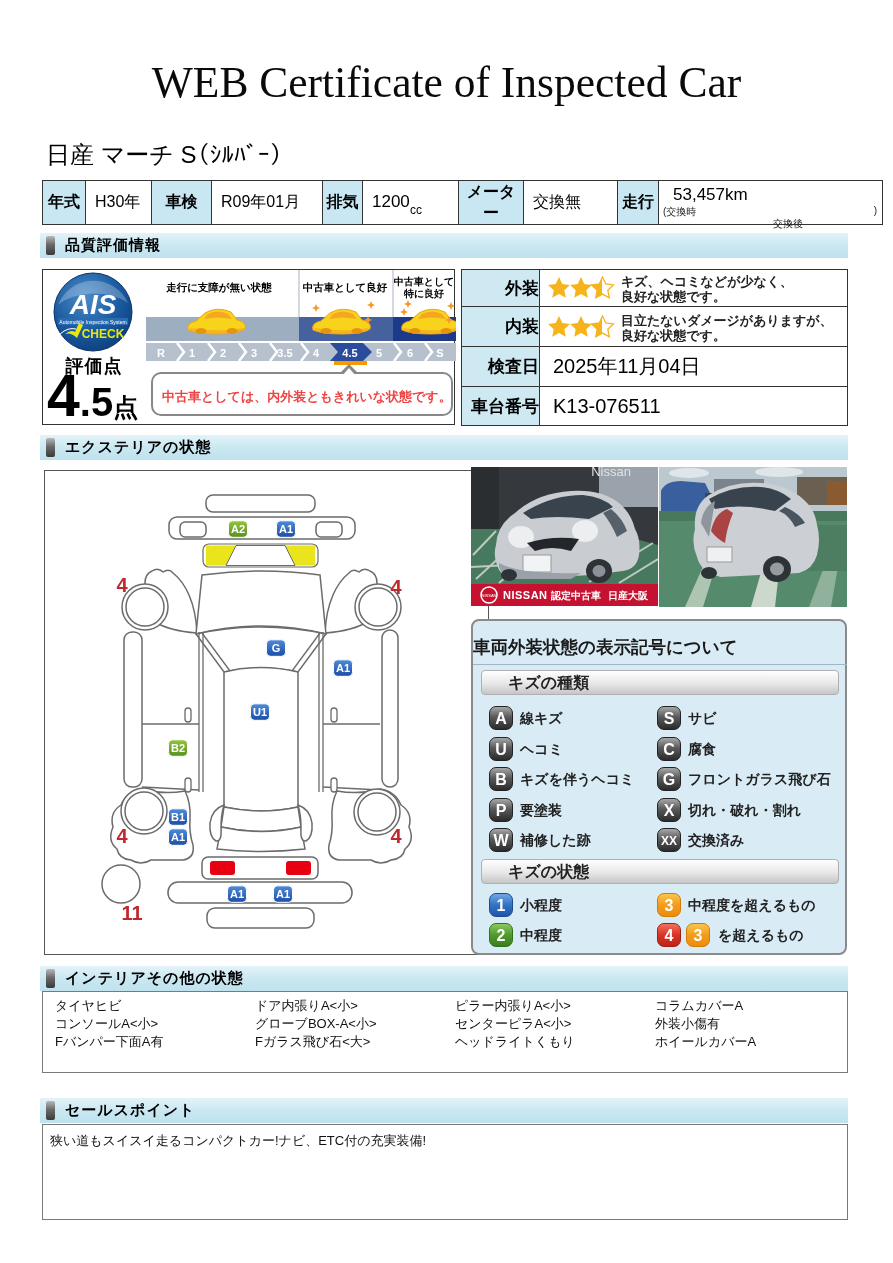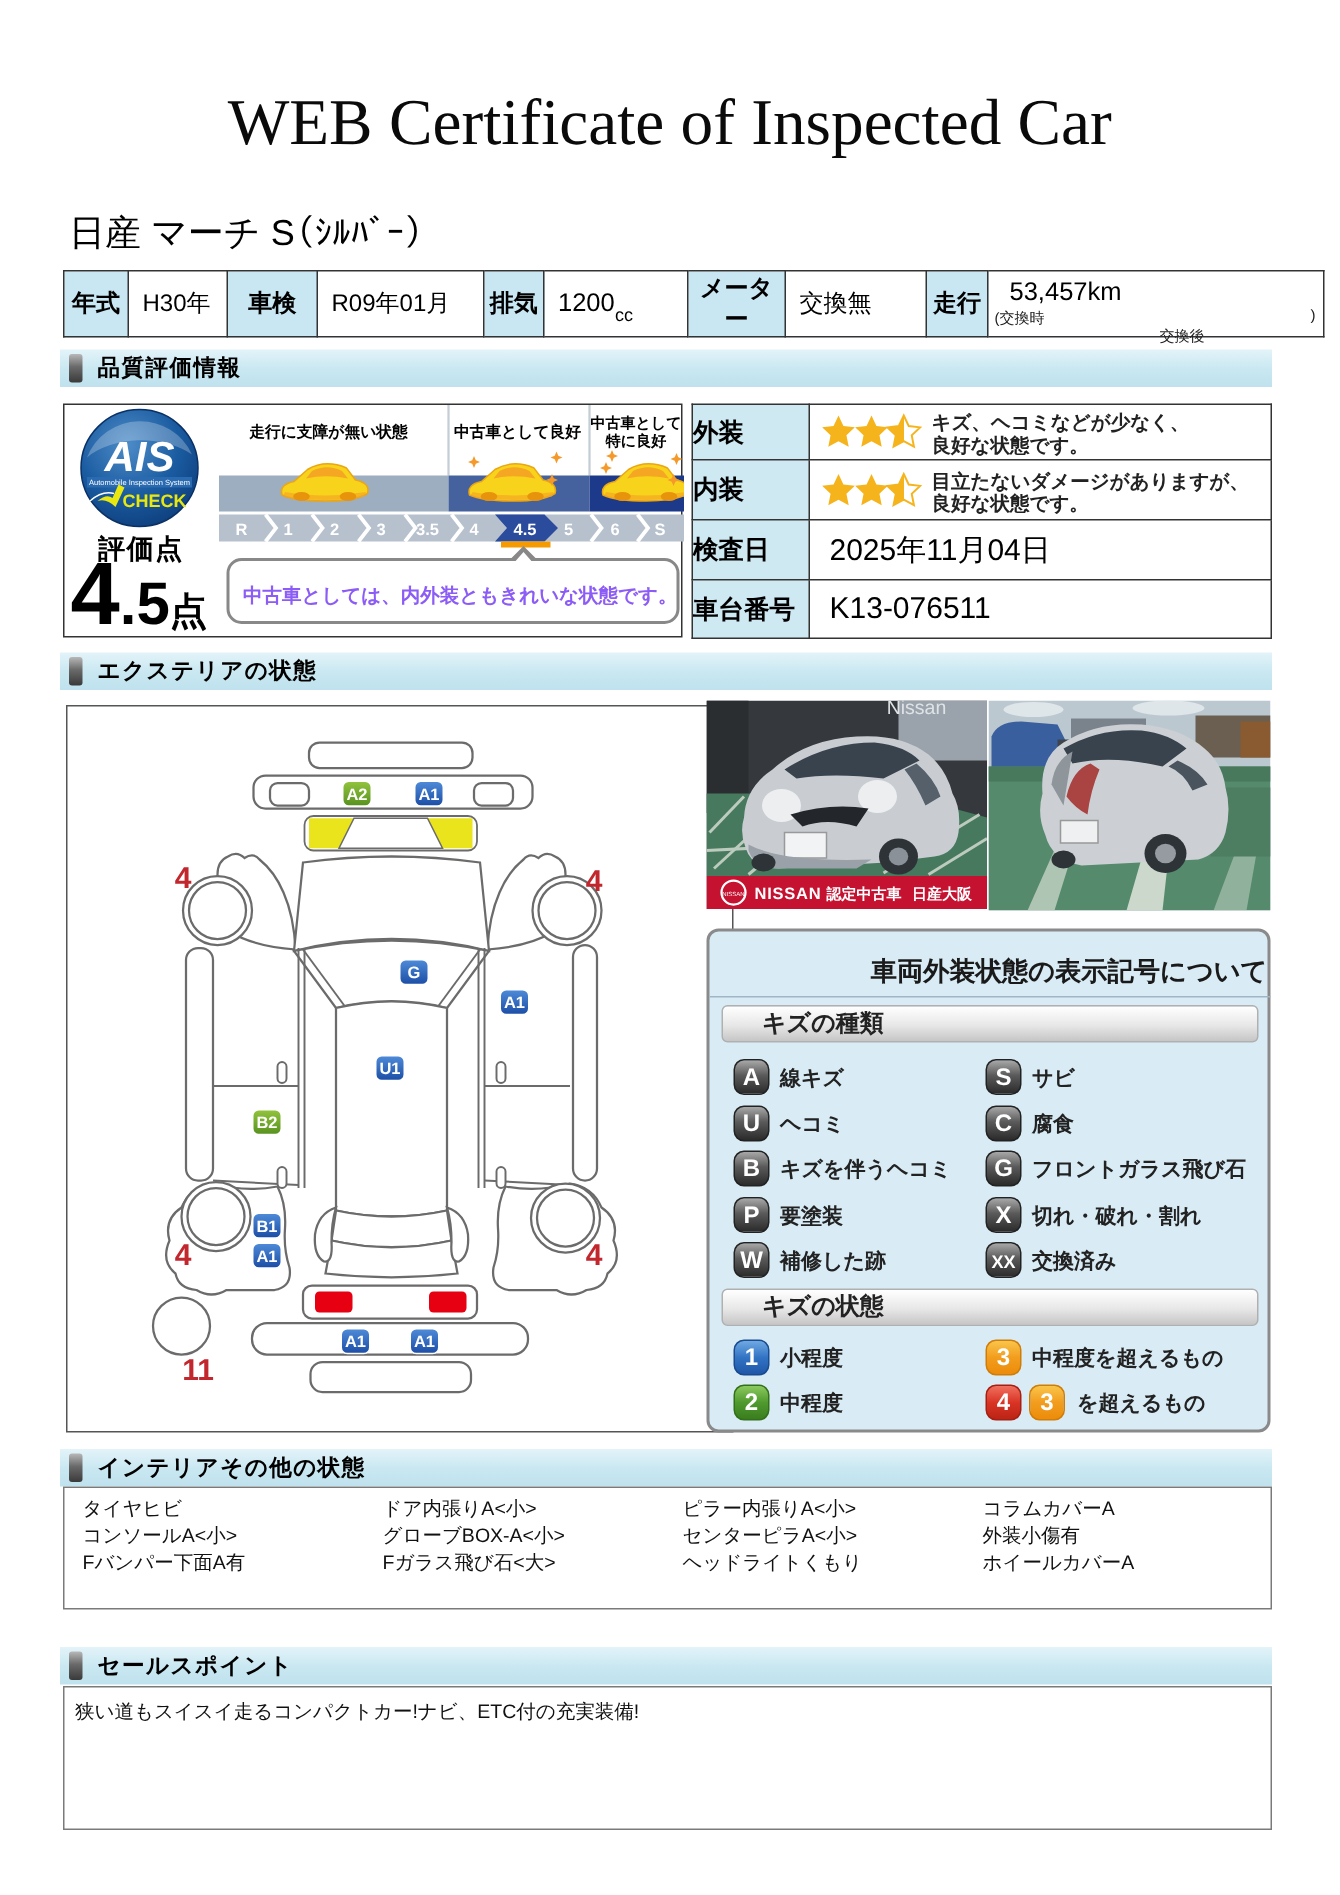--- a/index.html
+++ b/index.html
@@ -7,21 +7,21 @@
 body{position:relative;height:1263px;font-family:"Liberation Sans",sans-serif;color:#000;overflow:hidden}
 .abs{position:absolute}
 .secbar{position:absolute;left:40px;width:808px;height:25px;background:linear-gradient(180deg,#e3f3f9 0%,#c8e7f1 55%,#bfe2ee 100%)}
 .secbar .tick{position:absolute;left:6px;top:3px;width:9px;height:19px;border-radius:2px;background:linear-gradient(180deg,#b8b8b8 0%,#6a6a6a 45%,#3a3a3a 100%)}
 .secbar .t{position:absolute;left:25px;top:3px;font-size:15px;font-weight:bold;letter-spacing:1px}
 table.spec{border-collapse:collapse;table-layout:fixed}
 table.spec td{border:1px solid #333;font-size:16px;vertical-align:middle;padding:0 0 0 9px;height:44px}
 table.spec td.h{background:#c9e7f2;font-weight:bold;text-align:center;padding:0}
 table.qt{border-collapse:collapse;table-layout:fixed}
 table.qt td{border:1px solid #333;vertical-align:middle}
-table.qt td.h{background:#cfe9f3;font-weight:bold;text-align:left;font-size:17px;padding:0}
+table.qt td.h{background:#cfe9f3;font-weight:bold;text-align:right;font-size:17px;padding:0}
 .lbox{position:absolute;left:42px;top:269px;width:413px;height:156px;border:1px solid #333;background:#fff}
 .legend{position:absolute;left:471px;top:619px;width:376px;height:336px;border:2px solid #8a8a8a;border-radius:8px;background:#d9ecf6}
 .subbar{position:absolute;left:8px;width:358px;height:25px;border:1px solid #b0b0b0;border-radius:4px;background:linear-gradient(180deg,#ffffff 0%,#e7e7e7 55%,#c6c6c6 100%);font-size:16px;font-weight:bold;line-height:23px;padding-left:26px;color:#222}
 .licon{position:absolute;width:24px;height:24px;border-radius:7px;background:linear-gradient(180deg,#a8a8a8 0%,#5a5a5a 45%,#2b2b2b 100%);color:#fff;font-weight:bold;font-size:16px;text-align:center;line-height:24px;border:1px solid #222}
 .ltxt{position:absolute;font-size:14px;font-weight:bold;color:#222;line-height:24px}
 .nicon{position:absolute;width:24px;height:24px;border-radius:7px;color:#fff;font-weight:bold;font-size:16px;text-align:center;line-height:24px}
 .box{position:absolute;left:42px;width:806px;border:1px solid #7a7a7a;background:#fff}
 .itxt{position:absolute;font-size:13px;color:#111;line-height:18px}
 </style>
 </head>
@@ -146,21 +146,21 @@
         <text x="264" y="86.5">6</text>
         <text x="294" y="86.5">S</text>
 </g>
 
 <rect x="188" y="91" width="33" height="4" fill="#f59a00"></rect>
 </svg>
 
 <div class="abs" style="left:108px;top:102px;width:302px;height:44px;border:2px solid #888;border-radius:10px;background:#fff"></div>
 <div class="abs" style="left:296px;top:94px;width:0;height:0;border-left:10px solid transparent;border-right:10px solid transparent;border-bottom:10px solid #888"></div>
 <div class="abs" style="left:299px;top:98px;width:0;height:0;border-left:7px solid transparent;border-right:7px solid transparent;border-bottom:8px solid #fff"></div>
-<div class="abs" style="left:119px;top:118px;font-size:13px;font-weight:bold;color:#8b5cf6;white-space:nowrap;letter-spacing:0">中古車としては、内外装ともきれいな状態です。</div>
+<div class="abs" style="left:119px;top:118px;font-size:13px;font-weight:bold;color:#ef4444;white-space:nowrap;letter-spacing:0">中古車としては、内外装ともきれいな状態です。</div>
 </div>
 
 <table class="qt abs" style="left:461px;top:269px">
 <tbody>
       <tr style="height:37px">
 <td class="h" style="width:78px">外装</td>
 <td style="width:308px;padding:0;position:relative">
 <svg style="position:absolute;left:7px;top:5px" width="70" height="27" viewBox="0 0 70 27">
 <defs>
               <linearGradient id="halfstar" x1="0" y1="0" x2="1" y2="0">
@@ -398,21 +398,21 @@
 <path d="M126,40 Q140,46 146,56 L136,60 Q130,48 120,44 Z" fill="#4a545e"></path>
 <rect x="48" y="80" width="25" height="15" fill="#eef0f1" stroke="#999"></rect>
 <ellipse cx="118" cy="102" rx="14" ry="13" fill="#2e3338"></ellipse>
 <ellipse cx="118" cy="102" rx="7" ry="6.5" fill="#959ba1"></ellipse>
 <ellipse cx="50" cy="106" rx="8" ry="6" fill="#2e3338"></ellipse>
 </g>
 </svg>
 
 <div class="legend">
 
-<div class="abs" style="left:0;top:14px;width:372px;text-align:right;font-size:17.5px;font-weight:bold;color:#1a1a1a">車両外装状態の表示記号について</div>
+<div class="abs" style="left:0;top:14px;width:372px;text-align:left;font-size:17.5px;font-weight:bold;color:#1a1a1a">車両外装状態の表示記号について</div>
 <div class="abs" style="left:0;top:43px;width:374px;border-top:1px solid #9fb6c4"></div>
 
 <div class="subbar" style="top:49px">キズの種類</div>
 
 <div class="licon" style="left:16px;top:85px">A</div>
     <div class="ltxt" style="left:47px;top:85px">線キズ</div>
 
 <div class="licon" style="left:184px;top:85px">S</div>
     <div class="ltxt" style="left:215px;top:85px">サビ</div>
 

